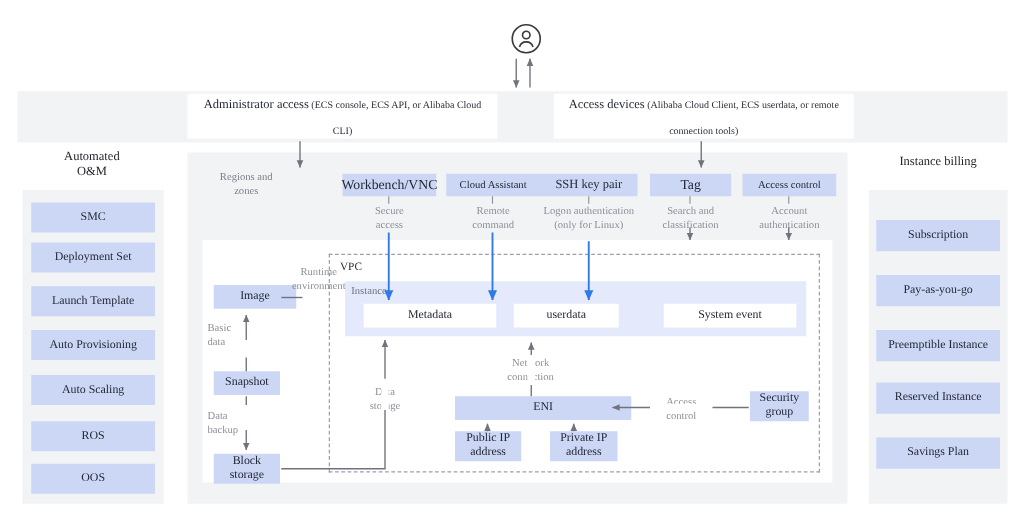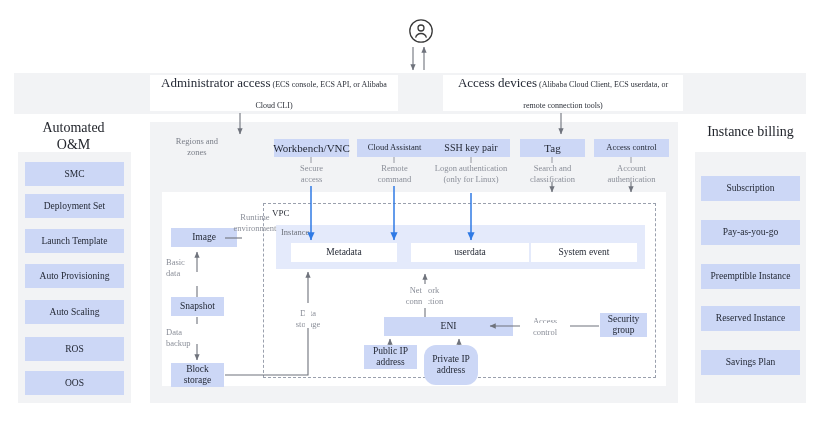--- a/index.html
+++ b/index.html
@@ -52,21 +52,21 @@
   .vpcbox {
     position: absolute;
     border: 1px dashed #9aa0ad;
     background: transparent;
   }
 
   
   .coltitle {
     position: absolute;
     text-align: center;
-    font-size: 14px;
+    font-size: 10px;
     line-height: 1.2;
     color: #22252c;
     white-space: pre-line;
   }
 
   .grey-label {
     position: absolute;
     text-align: center;
     font-size: 8.5px;
     line-height: 1.25;
@@ -77,21 +77,21 @@
   .hdr-box {
     position: absolute;
     background: #ffffff;
     display: flex;
     align-items: center;
     justify-content: center;
     text-align: center;
     padding: 2px 6px;
     line-height: 1.3;
   }
-  .hdr-strong { font-size: 13px; color: #1f2430; text-align: right; }
+  .hdr-strong { font-size: 10px; color: #1f2430; text-align: right; }
   .hdr-small { font-size: 8px; color: #2b2f38; }
 
   svg.overlay {
     position: absolute;
     left: 0; top: 0;
     width: 820px; height: 421px;
     pointer-events: none;
   }
 </style>
 </head>
@@ -171,21 +171,21 @@
 
   <div class="panel-white" style="left:162px; top:192px; width:504px; height:194px;"></div>
 
   <div class="vpcbox" style="left:263px; top:203px; width:393px; height:175px;"></div>
   <div class="abs" style="left:272px; top:208px; font-size:9px; color:#2b2f38;">VPC</div>
 
   <div class="lightbox" style="left:276px; top:225px; width:369px; height:44px;"></div>
   <div class="abs" style="left:281px; top:227px; font-size:8.5px; color:#6f737c;">Instance</div>
 
   <div class="wbox" style="left:291px; top:243px; width:106px; height:19px;">Metadata</div>
-  <div class="wbox" style="left:411px; top:243px; width:118px; height:19px;">userdata</div>
+  <div class="wbox" style="left:411px; top:243px; width:84px; height:19px;">userdata</div>
   <div class="wbox" style="left:531px; top:243px; width:106px; height:19px;">System event</div>
 
   <div class="bbox" style="left:171px; top:228px; width:66px; height:19px;">Image</div>
   <div class="grey-label" style="left:222px; top:212px; width:66px;">Runtime
 environment</div>
 
   <div class="grey-label" style="left:166px; top:257px; width:44px; text-align:left;">Basic
 data</div>
 
   <div class="bbox" style="left:171px; top:297px; width:53px; height:19px;">Snapshot</div>
@@ -195,25 +195,25 @@
 
   <div class="bbox" style="left:171px; top:363px; width:53px; height:24px;">Block
 storage</div>
 
   <div class="grey-label" style="left:285px; top:308px; width:46px;">Data
 storage</div>
 
   <div class="grey-label" style="left:393px; top:285px; width:63px;">Network
 connection</div>
 
-  <div class="bbox" style="left:384px; top:317px; width:129px; height:19px;">ENI</div>
+  <div class="bbox" style="left:364px; top:317px; width:141px; height:19px;">ENI</div>
 
   <div class="bbox" style="left:364px; top:345px; width:53px; height:24px;">Public IP
 address</div>
-  <div class="bbox" style="left:424px; top:345px; width:54px; height:40px;border-radius:12px;">Private IP
+  <div class="bbox" style="left:440px; top:345px; width:54px; height:24px;">Private IP
 address</div>
 
   <div class="grey-label" style="left:521px; top:316px; width:48px;">Access
 control</div>
 
   <div class="bbox" style="left:600px; top:313px; width:47px; height:24px;">Security
 group</div>
 
   <svg class="overlay">
     <defs>

